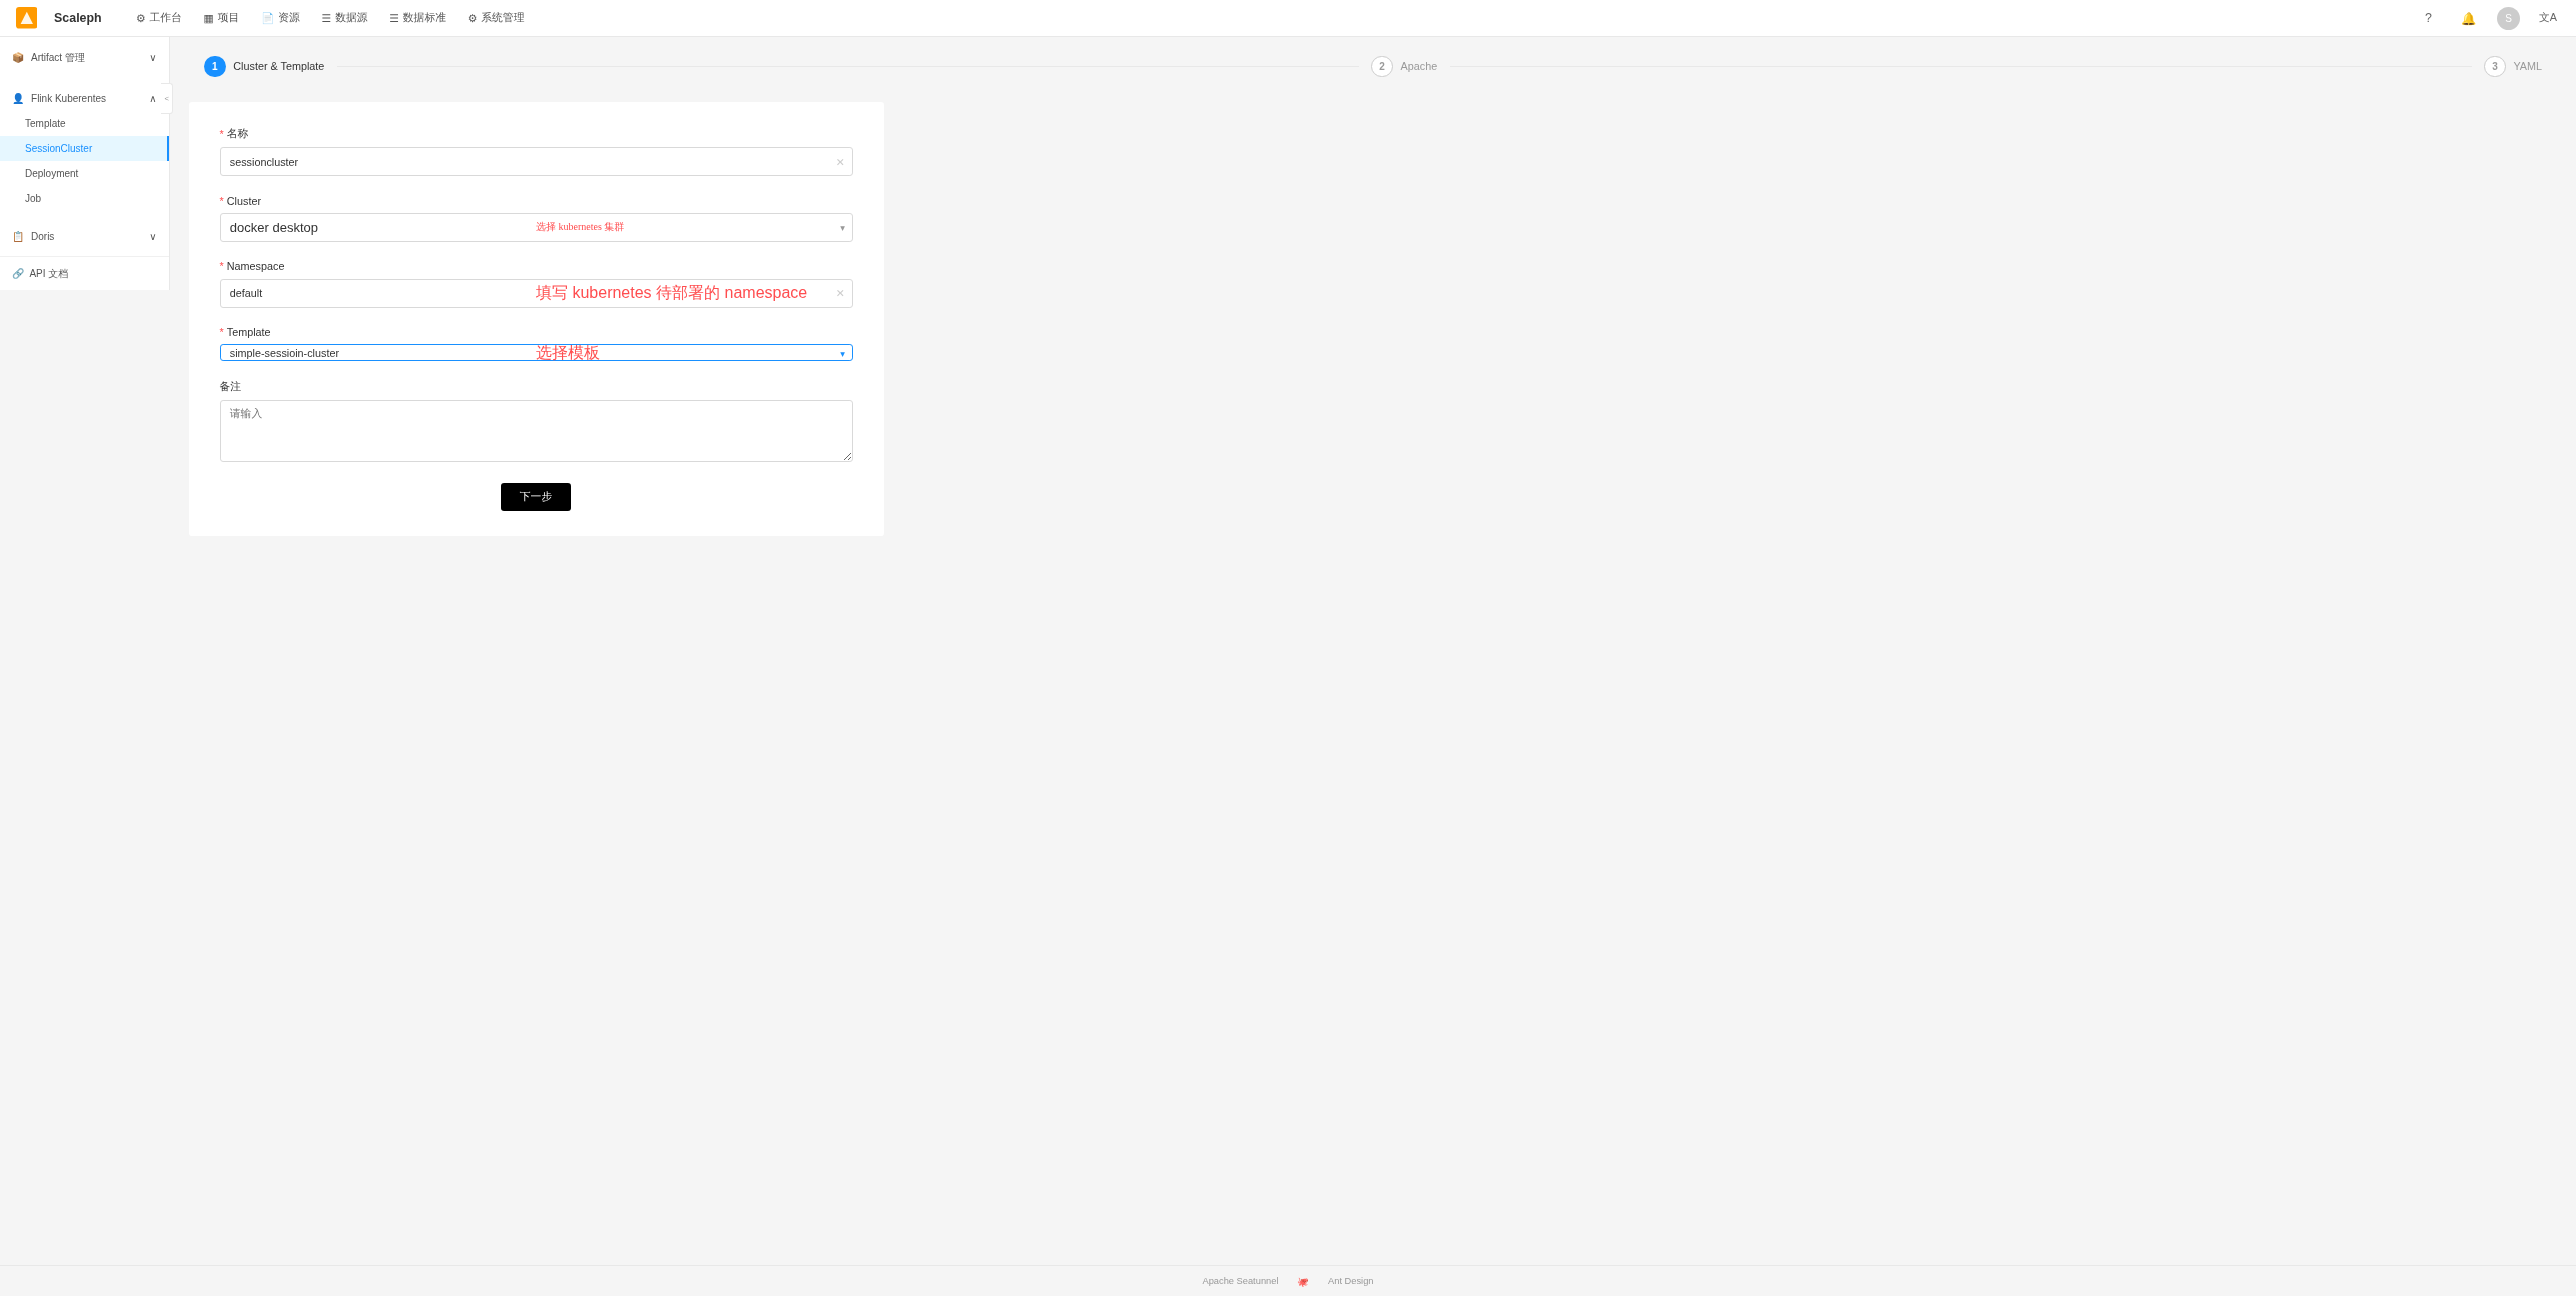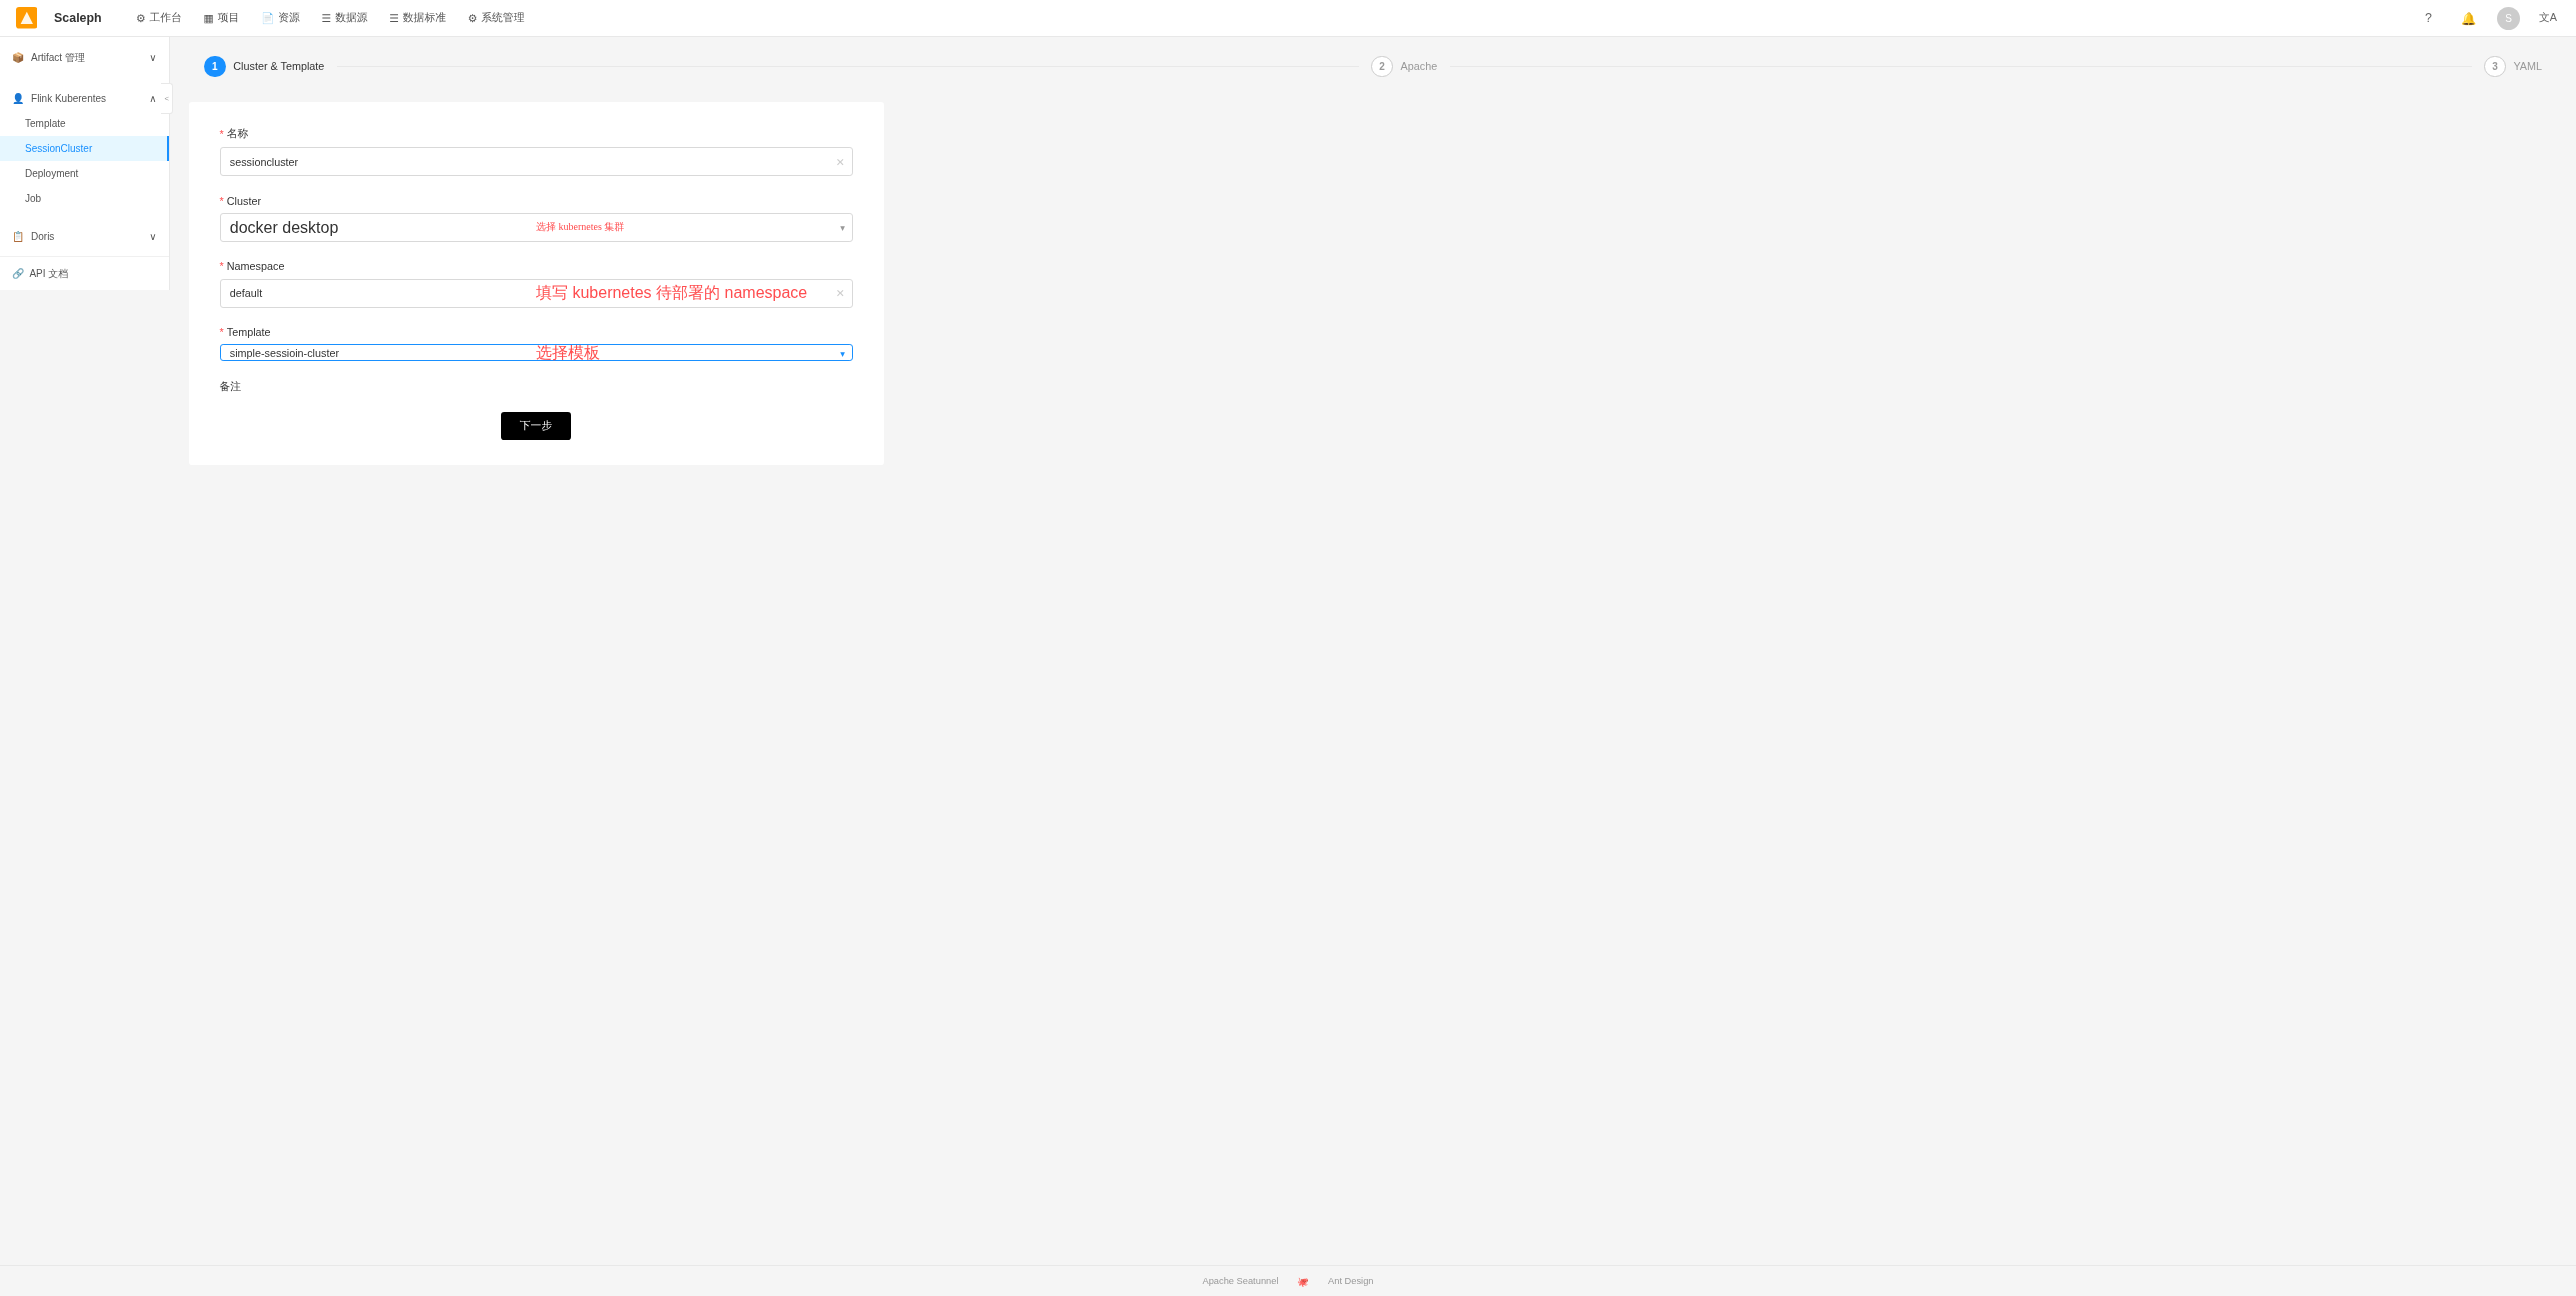--- a/index.html
+++ b/index.html
@@ -250,21 +250,21 @@
     }
     .select-wrapper {
       position: relative;
     }
     .form-select {
       width: 100%;
       height: 29px;
       border: 0.8px solid #d9d9d9;
       border-radius: 3.1px;
       padding: 0 25px 0 9.3px;
-      font-size: 16px;
+      font-size: 13px;
       color: #333;
       appearance: none;
       background: #fff;
       cursor: pointer;
       outline: none;
     }
     .select-arrow {
       position: absolute;
       right: 7.7px;
       top: 50%;
@@ -546,20 +546,21 @@
           </select>
           <span class="template-hint">选择模板</span>
           <span style="position:absolute; right:7.7px; top:50%; transform:translateY(-50%); color:#1890ff; pointer-events:none; font-size:9.3px;">▾</span>
         </div>
       </div>
 
       <div class="form-group">
         <div class="form-label">
           <span>备注</span>
         </div>
+        <textarea class="form-textarea" placeholder="请输入" style=""></textarea>
       </div>
 
       <div style="display:flex; justify-content:center; margin-top:12.4px;">
         <button class="btn-next">
           <span>下一步</span>
         </button>
       </div>
 
     </div>
 

